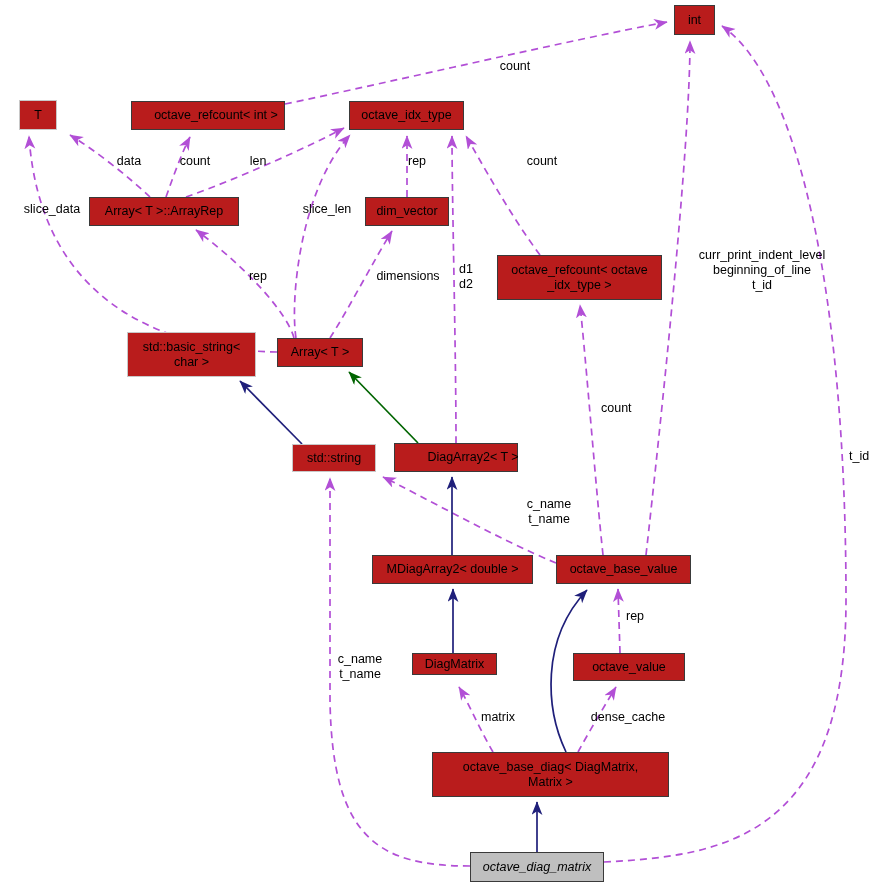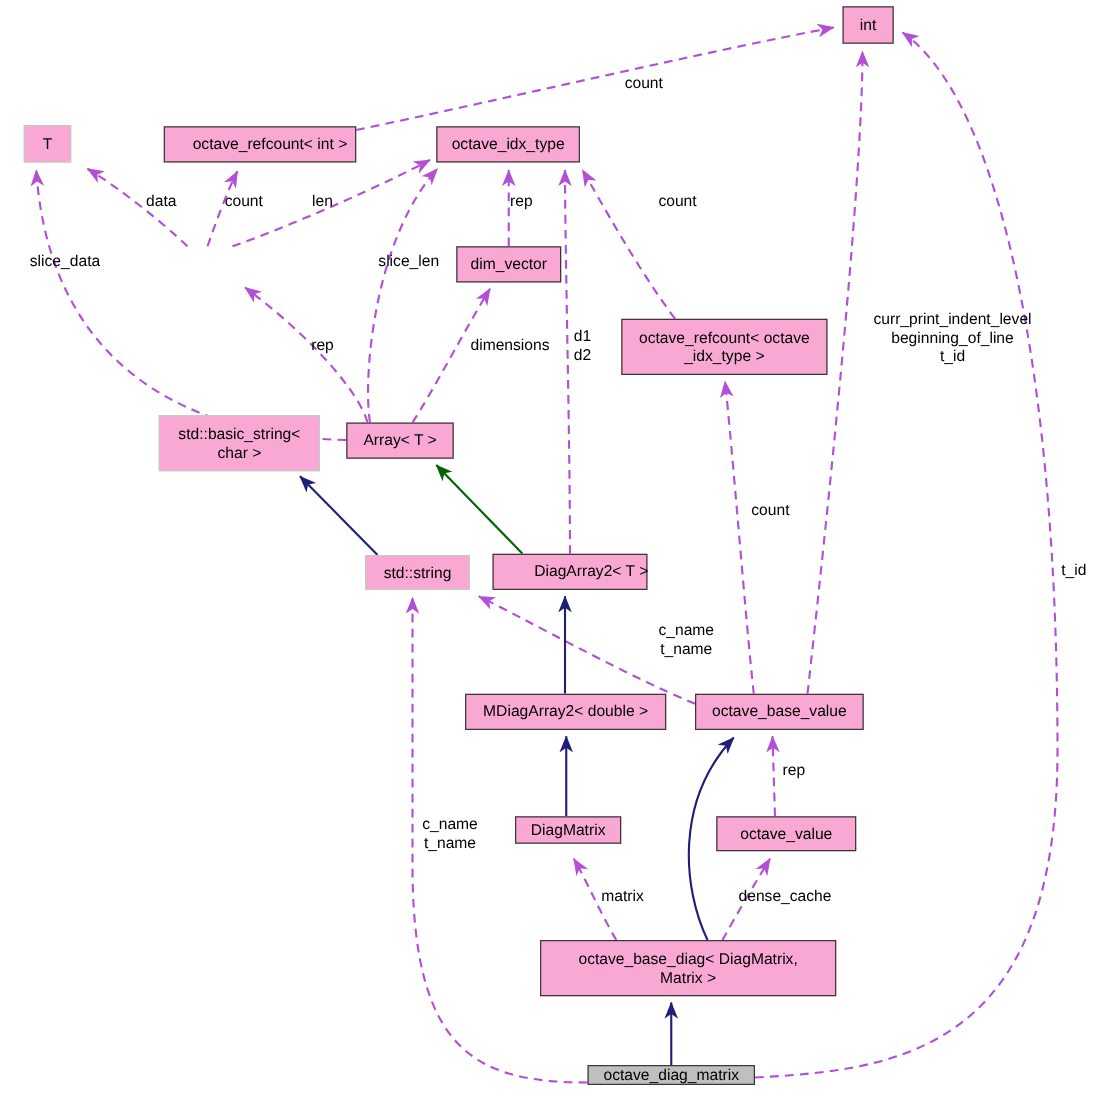--- a/index.html
+++ b/index.html
@@ -26,21 +26,21 @@
   .node {
     position: absolute;
     box-sizing: border-box;
     display: flex;
     align-items: center;
     justify-content: center;
     text-align: center;
     font-size: 12.5px;
     line-height: 15px;
     color: #000000;
-    background: #f9a8d4;
+    background: #b91c1c;
     border: 1px solid #404040;
     white-space: pre;
     z-index: 5;
   }
   .node.solid {
     border: 1.6px solid #3a3a3a;
   }
   .node.faint {
     border: 1px solid #c8c8c8;
   }
@@ -128,35 +128,36 @@
 
     <g id="template-edges" fill="none" stroke="#006400" stroke-width="1.7" marker-end="url(#arrow-template)">
       <path d="M418,443 L349,372"></path>
     </g>
   </svg>
 
 <div class="node solid" style="left: 674px; top: 5px; width: 41px; height: 30px;">int</div>
     <div class="node faint" style="left: 19px; top: 100px; width: 38px; height: 30px;">T</div>
     <div class="node solid" style="left: 131px; top: 101px; width: 154px; height: 29px; padding-left: 16px;">octave_refcount&lt; int &gt;</div>
     <div class="node solid" style="left: 349px; top: 101px; width: 115px; height: 29px;">octave_idx_type</div>
+    <div class="node solid" style="left: 89px; top: 197px; width: 150px; height: 29px;">Array&lt; T &gt;::ArrayRep</div>
     <div class="node solid" style="left: 365px; top: 197px; width: 84px; height: 29px;">dim_vector</div>
     <div class="node solid" style="left: 497px; top: 255px; width: 165px; height: 45px;">octave_refcount&lt; octave
 _idx_type &gt;</div>
     <div class="node faint" style="left: 127px; top: 332px; width: 129px; height: 45px;">std::basic_string&lt;
 char &gt;</div>
     <div class="node solid" style="left: 277px; top: 338px; width: 86px; height: 29px;">Array&lt; T &gt;</div>
     <div class="node faint" style="left: 292px; top: 444px; width: 84px; height: 28px;">std::string</div>
     <div class="node solid" style="left: 394px; top: 443px; width: 124px; height: 29px; padding-left: 34px;">DiagArray2&lt; T &gt;</div>
     <div class="node solid" style="left: 372px; top: 555px; width: 161px; height: 29px;">MDiagArray2&lt; double &gt;</div>
     <div class="node solid" style="left: 556px; top: 555px; width: 135px; height: 29px;">octave_base_value</div>
     <div class="node solid" style="left: 412px; top: 653px; width: 85px; height: 22px;">DiagMatrix</div>
     <div class="node solid" style="left: 573px; top: 653px; width: 112px; height: 28px;">octave_value</div>
     <div class="node solid" style="left: 432px; top: 752px; width: 237px; height: 45px;">octave_base_diag&lt; DiagMatrix,
 Matrix &gt;</div>
-    <div class="node current" style="left: 470px; top: 852px; width: 134px; height: 16px;">octave_diag_matrix</div>
+    <div class="node current" style="left: 470px; top: 852px; width: 134px; height: 30px; font-style: italic;">octave_diag_matrix</div>
     <div class="edge-label" style="left: 492px; top: 59px; width: 46px; text-align: center;">count</div>
     <div class="edge-label" style="left: 112px; top: 154px; width: 34px; text-align: center;">data</div>
     <div class="edge-label" style="left: 173px; top: 154px; width: 44px; text-align: center;">count</div>
     <div class="edge-label" style="left: 245px; top: 154px; width: 26px; text-align: center;">len</div>
     <div class="edge-label" style="left: 408px; top: 154px; width: 26px; text-align: left;">rep</div>
     <div class="edge-label" style="left: 519px; top: 154px; width: 46px; text-align: center;">count</div>
     <div class="edge-label" style="left: 18px; top: 202px; width: 68px; text-align: center;">slice_data</div>
     <div class="edge-label" style="left: 297px; top: 202px; width: 60px; text-align: center;">slice_len</div>
     <div class="edge-label" style="left: 245px; top: 269px; width: 26px; text-align: center;">rep</div>
     <div class="edge-label" style="left: 370px; top: 269px; width: 76px; text-align: center;">dimensions</div>

